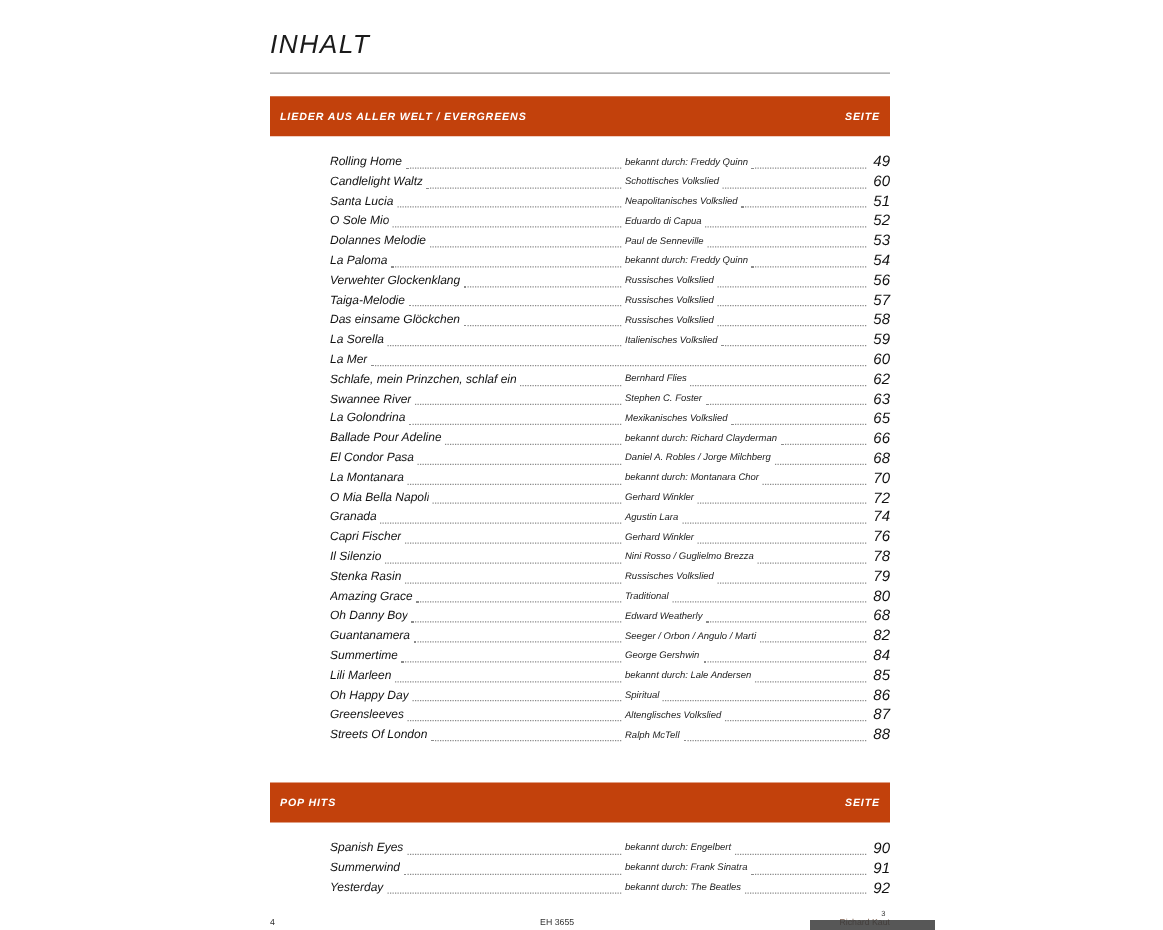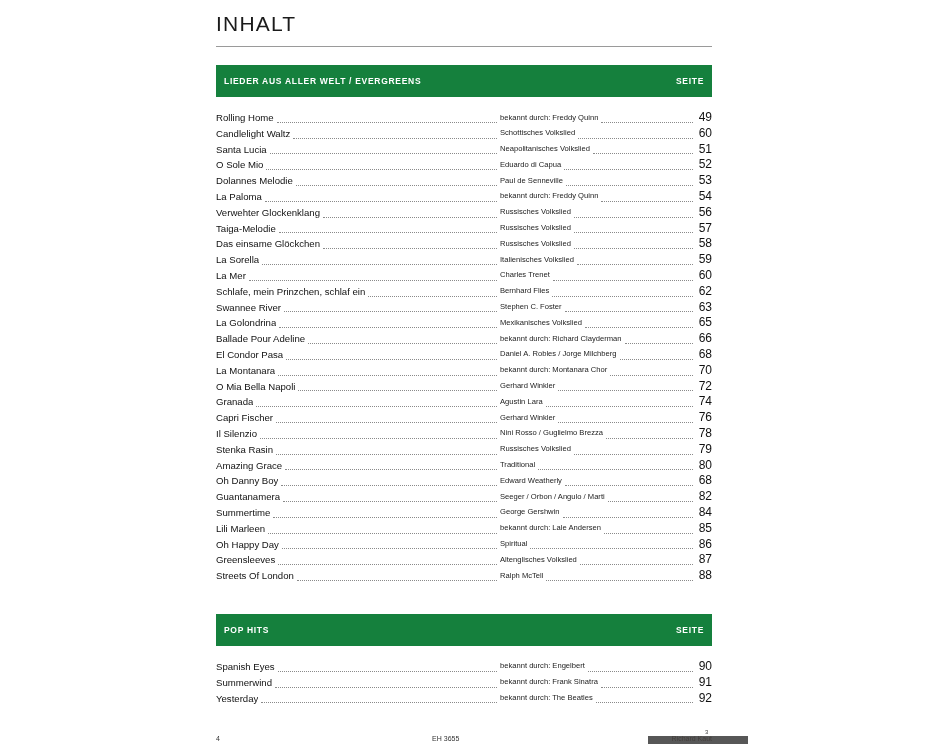--- a/index.html
+++ b/index.html
@@ -17,40 +17,41 @@
   }
   .page {
     position: absolute;
     left: 0; top: 0;
     width: 930px;
     height: 744px;
   }
   .content {
     position: absolute;
     left: 216px;
-    top: 4px;
+    top: 16px;
     width: 496px;
+    font-style: italic;
   }
   .doc-title {
     font-size: 21px;
     letter-spacing: 1.2px;
     font-weight: 400;
     color: #1b1b1b;
     margin: 6px 0 0 0;
     padding: 0;
     line-height: 28px;
   }
   .title-rule {
     border: 0;
     border-top: 1px solid #9a9a9a;
     margin: 8px 0 0 0;
     width: 496px;
   }
   .section-bar {
-    background: #15803d;
+    background: #c2410c;
     color: #ffffff;
     height: 15px;
     display: flex;
     align-items: center;
     justify-content: space-between;
     padding: 16px 8px;
     box-sizing: border-box;
     margin-top: 18px;
   }
   .section-bar .sec-title {
@@ -69,20 +70,21 @@
     list-style: none;
   }
   .toc-row {
     display: flex;
     align-items: flex-end;
     font-size: 9.6px;
     line-height: 15.8px;
     height: 15.8px;
     color: #111;
     white-space: nowrap;
+    margin-left: 48px;
   }
   .first-row { margin-top: 13px; }
   .toc-title {
     flex: 0 0 auto;
     max-width: 190px;
     overflow: hidden;
     text-overflow: clip;
   }
   .leader {
     flex: 1 1 auto;
@@ -249,24 +251,20 @@
             <span class="leader"></span>
             <span class="sub-col">
               <span class="toc-sub">Italienisches Volkslied</span>
               <span class="leader2"></span>
             </span>
             <span class="toc-page">59</span>
           </li>
           <li class="toc-row">
             <span class="toc-title">La Mer</span>
             <span class="leader"></span>
-            <span class="sub-col">
-              <span class="toc-sub">Charles Trenet</span>
-              <span class="leader2"></span>
-            </span>
             <span class="toc-page">60</span>
           </li>
           <li class="toc-row">
             <span class="toc-title">Schlafe, mein Prinzchen, schlaf ein</span>
             <span class="leader"></span>
             <span class="sub-col">
               <span class="toc-sub">Bernhard Flies</span>
               <span class="leader2"></span>
             </span>
             <span class="toc-page">62</span>

